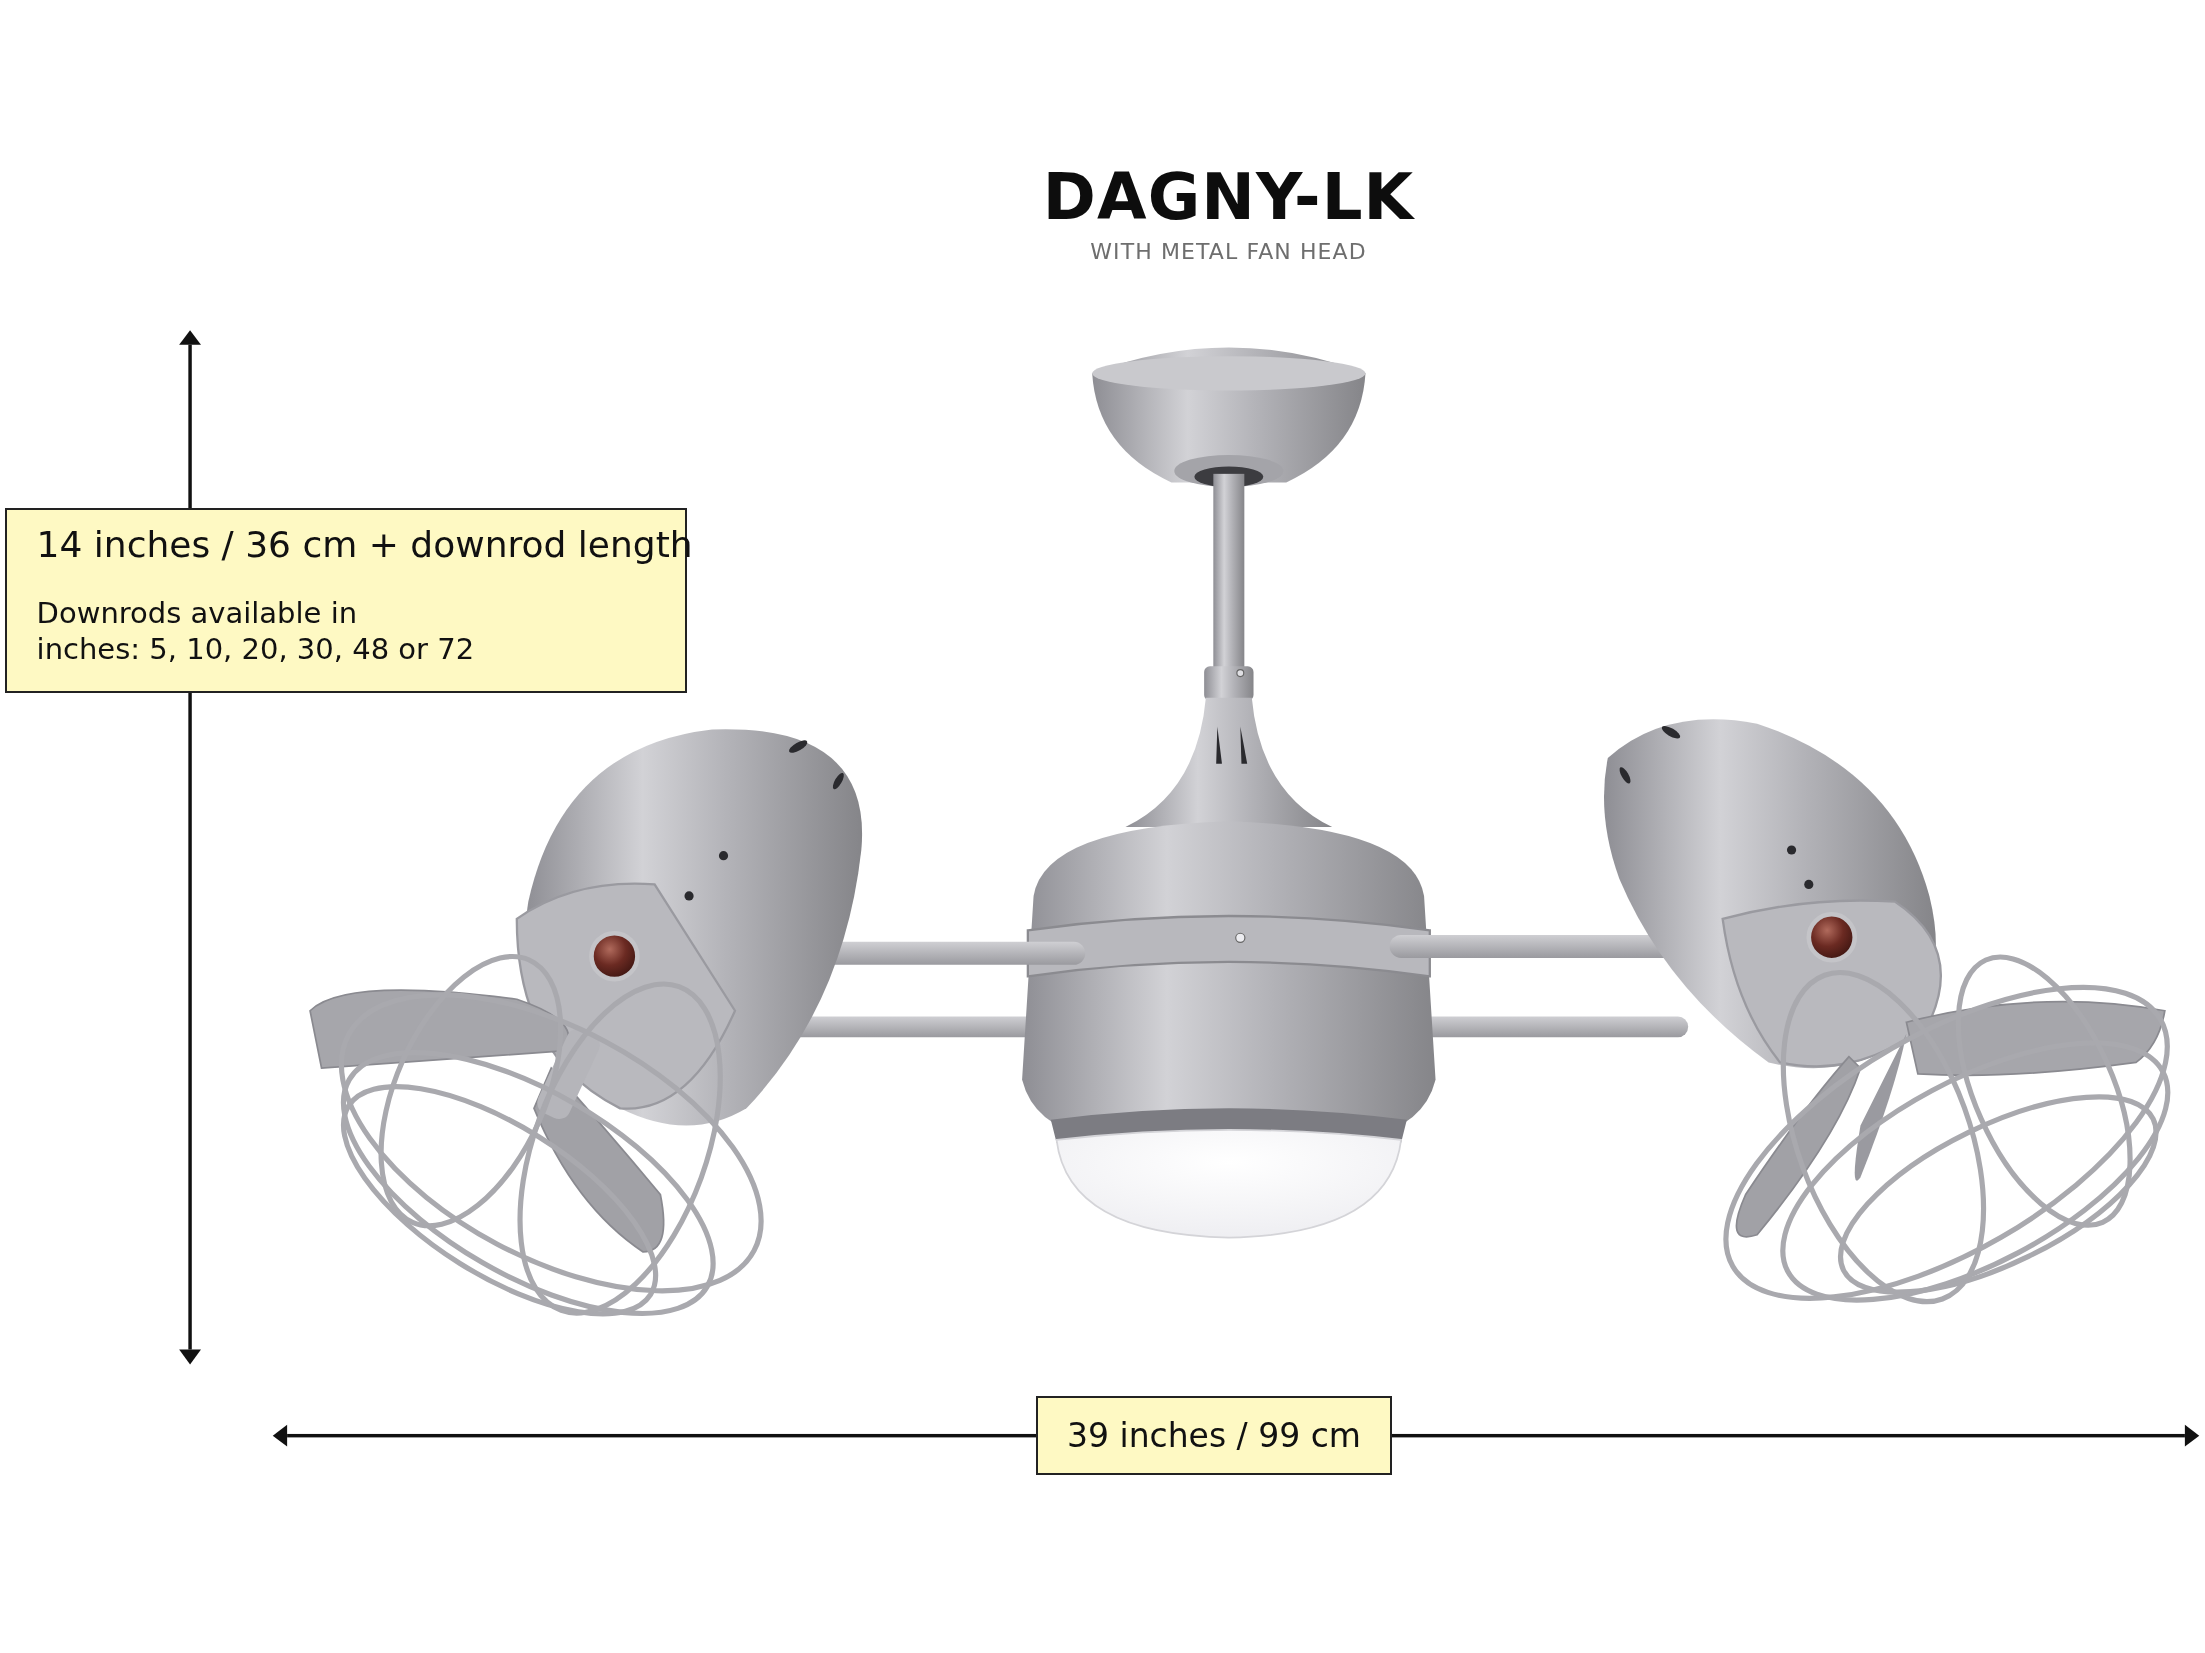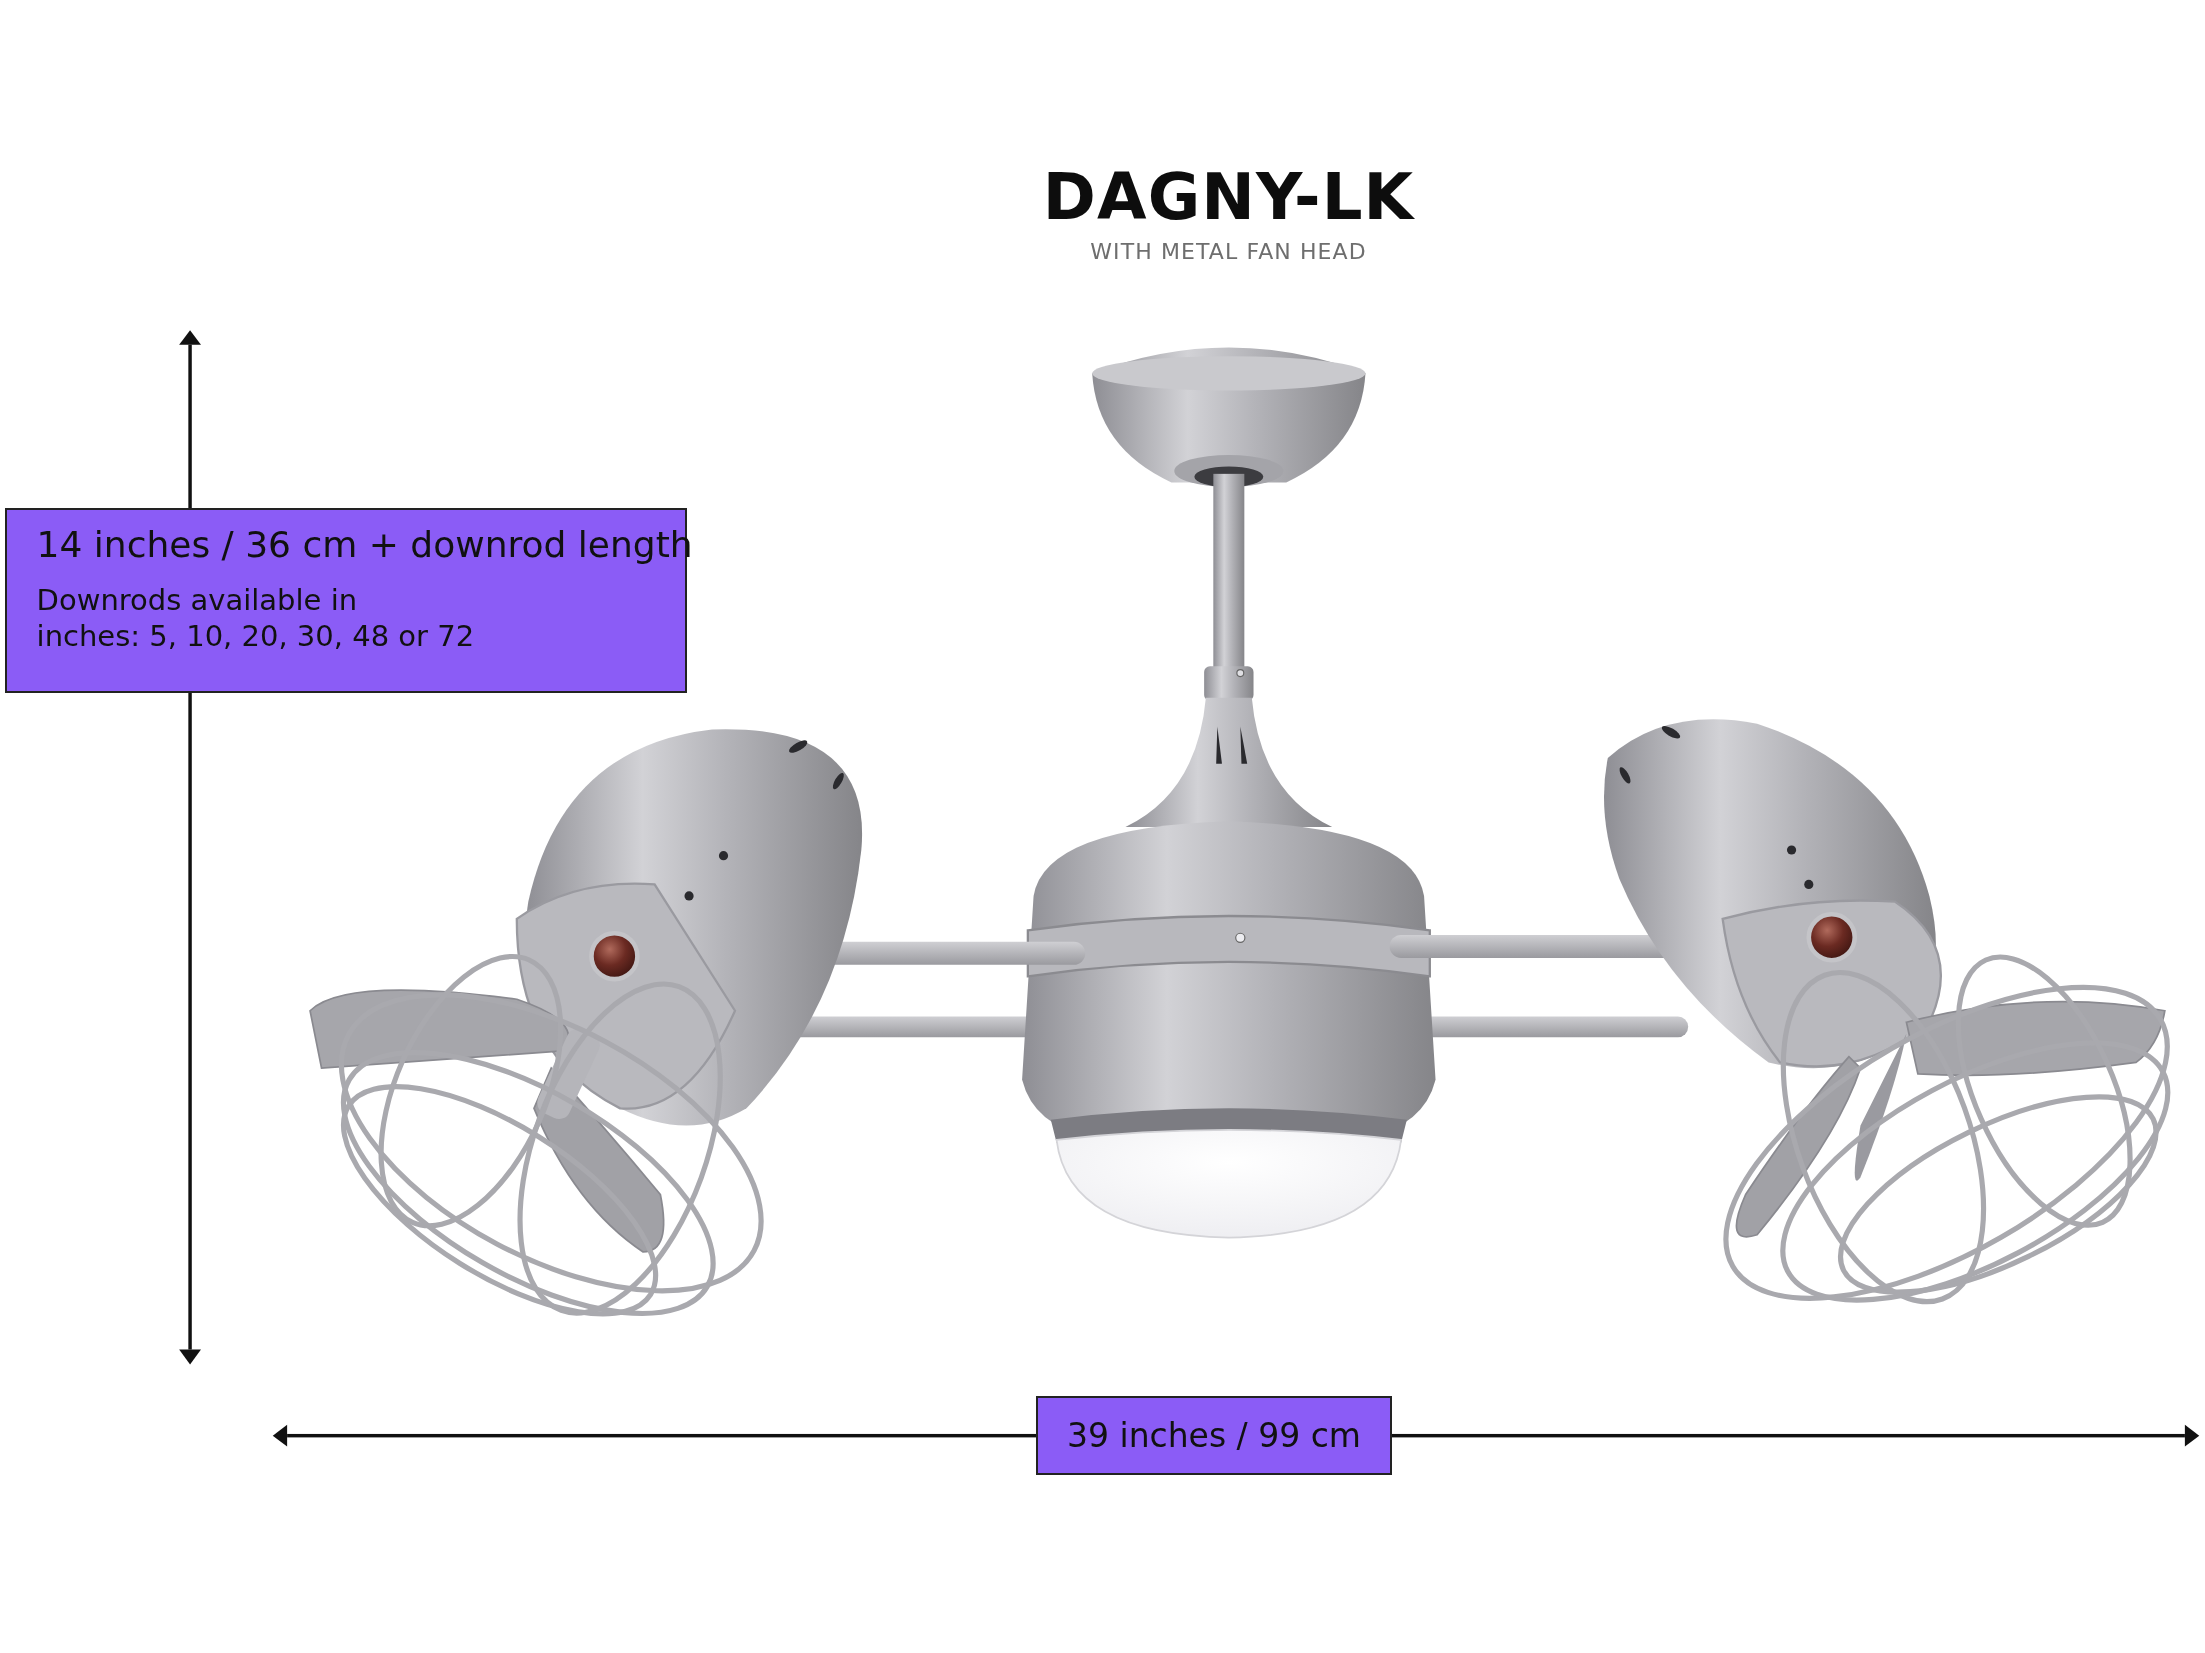--- a/index.html
+++ b/index.html
@@ -1,20 +1,20 @@
 <!DOCTYPE html>
 <html style="font-size:9.2px"><head>
   <meta charset="utf-8">
   <style>
     html, body { margin: 0; padding: 0; background: #ffffff; }
     body { width: 2205px; height: 1654px; position: relative; overflow: hidden; font-family: "DejaVu Sans", sans-serif; color: #111; }
     .abs { position: absolute; }
     .title { left: 976px; width: 505px; top: 162px; text-align: center; font-size: 64px; font-weight: 700; letter-spacing: 1.1px; color: #0d0d0d; line-height: 1.1; }
     .subtitle { left: 976px; width: 505px; top: 240px; text-align: center; font-size: 22px; color: #6e6e6e; letter-spacing: 1.1px; line-height: 1.1; }
-    .box { border: 2.9px solid #222; background: #8b5cf6; box-sizing: border-box; }
+    .box { border: 2.9px solid #222; background: #fef9c3; box-sizing: border-box; }
     .box-main { font-size: 36px; line-height: 1.2; white-space: nowrap; color: #111; }
     .box-sub { font-size: 29px; line-height: 1.25; white-space: nowrap; color: #111; }
     svg { position: absolute; left: 0; top: 0; }
   </style>
 </head>
 <body>
 
 <div class="abs title">DAGNY-LK</div>
 <div class="abs subtitle">WITH METAL FAN HEAD</div>
 
@@ -122,20 +122,20 @@
 
   <g>
     <rect x="500" y="2497" width="3305" height="6" fill="#111"></rect>
     <polygon points="475,2500 500,2481 500,2519" fill="#111"></polygon>
     <polygon points="3830,2500 3805,2481 3805,2519" fill="#111"></polygon>
   </g>
 </svg>
 
 <div class="abs box" style="left:4.6px; top:508px; width:682px; height:185px; padding: 12.6px 0 0 30px;">
   <div class="box-main">14 inches / 36 cm + downrod length</div>
-  <div class="box-sub" style="margin-top:16px;">Downrods available in</div>
+  <div class="box-sub" style="margin-top:29px;">Downrods available in</div>
   <div class="box-sub">inches: 5, 10, 20, 30, 48 or 72</div>
 </div>
 
 <div class="abs box" style="left:1036px; top:1396px; width:356px; height:79px; display:flex; align-items:center; justify-content:center;">
   <div class="box-main" style="font-size:33px;">39 inches / 99 cm</div>
 </div>
 
 
 </body></html>

